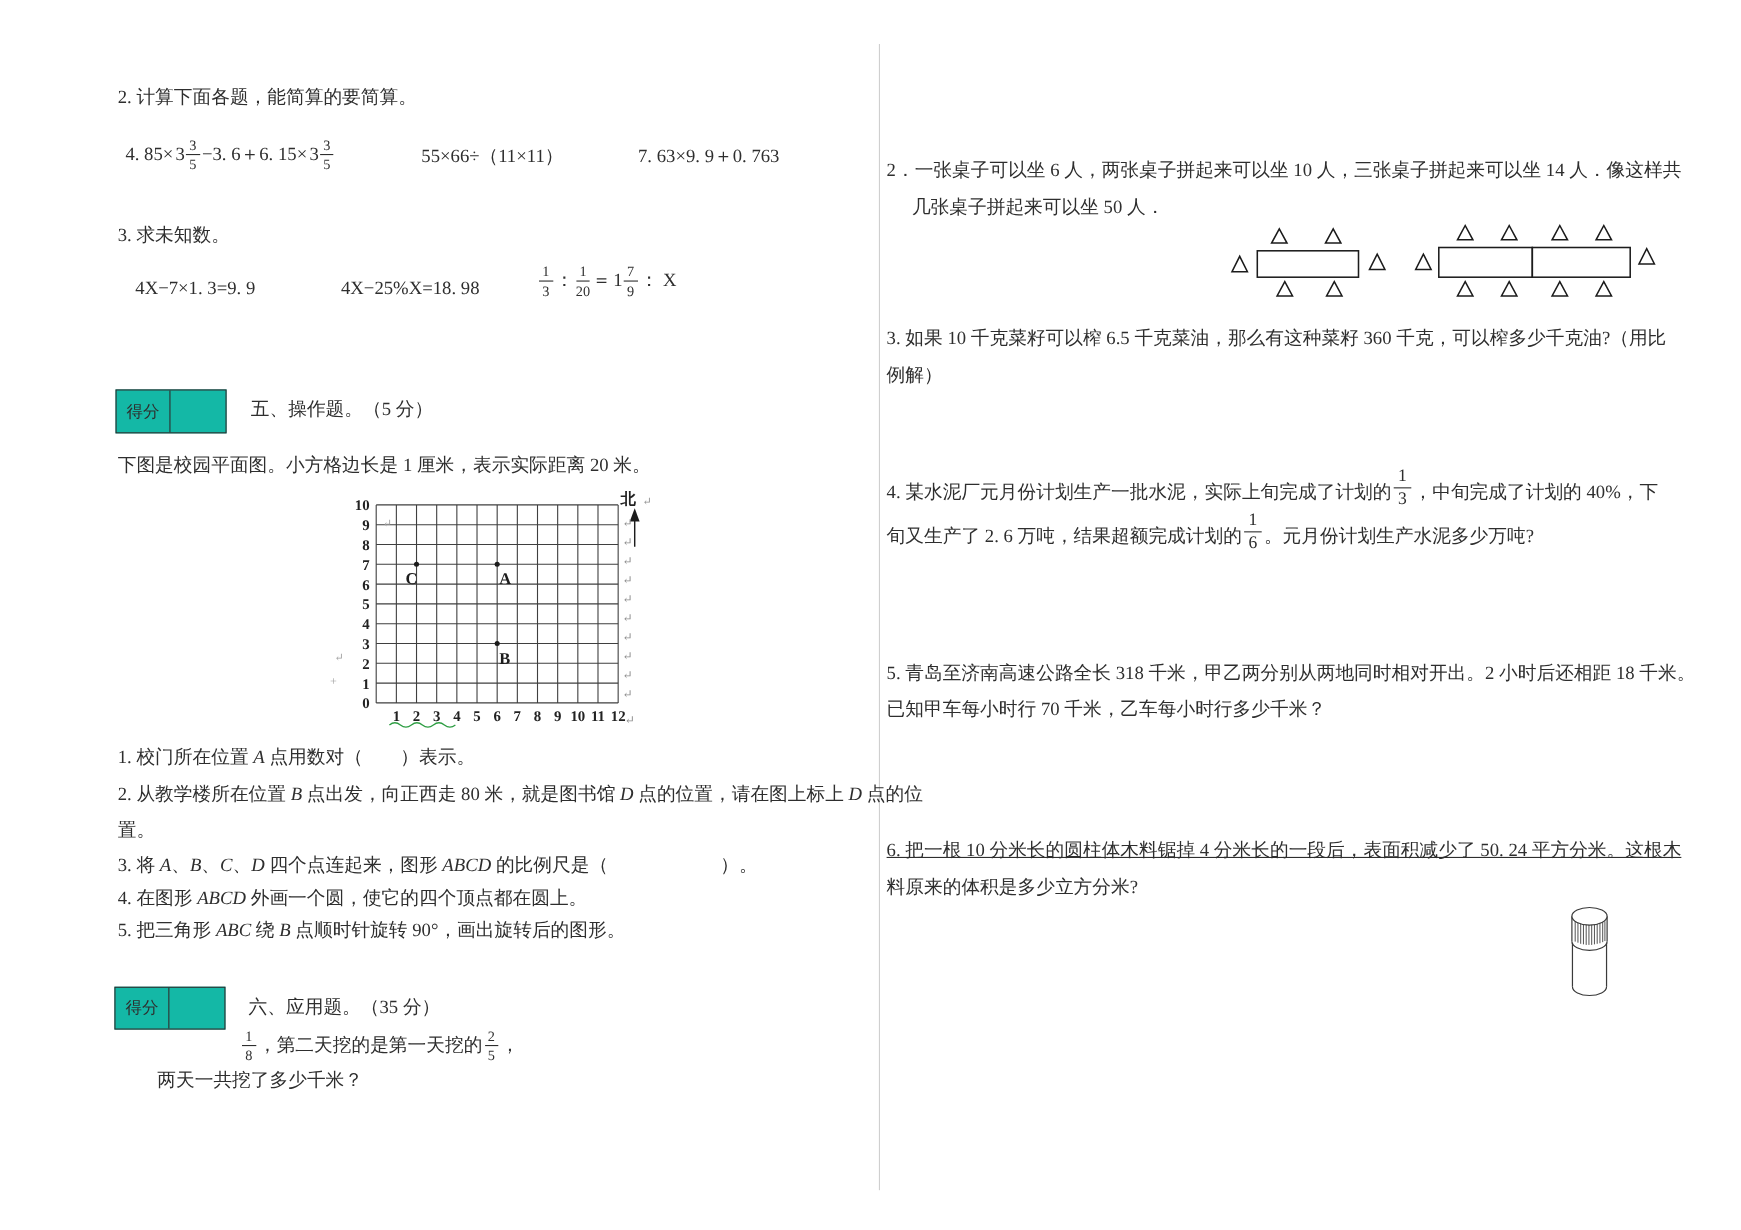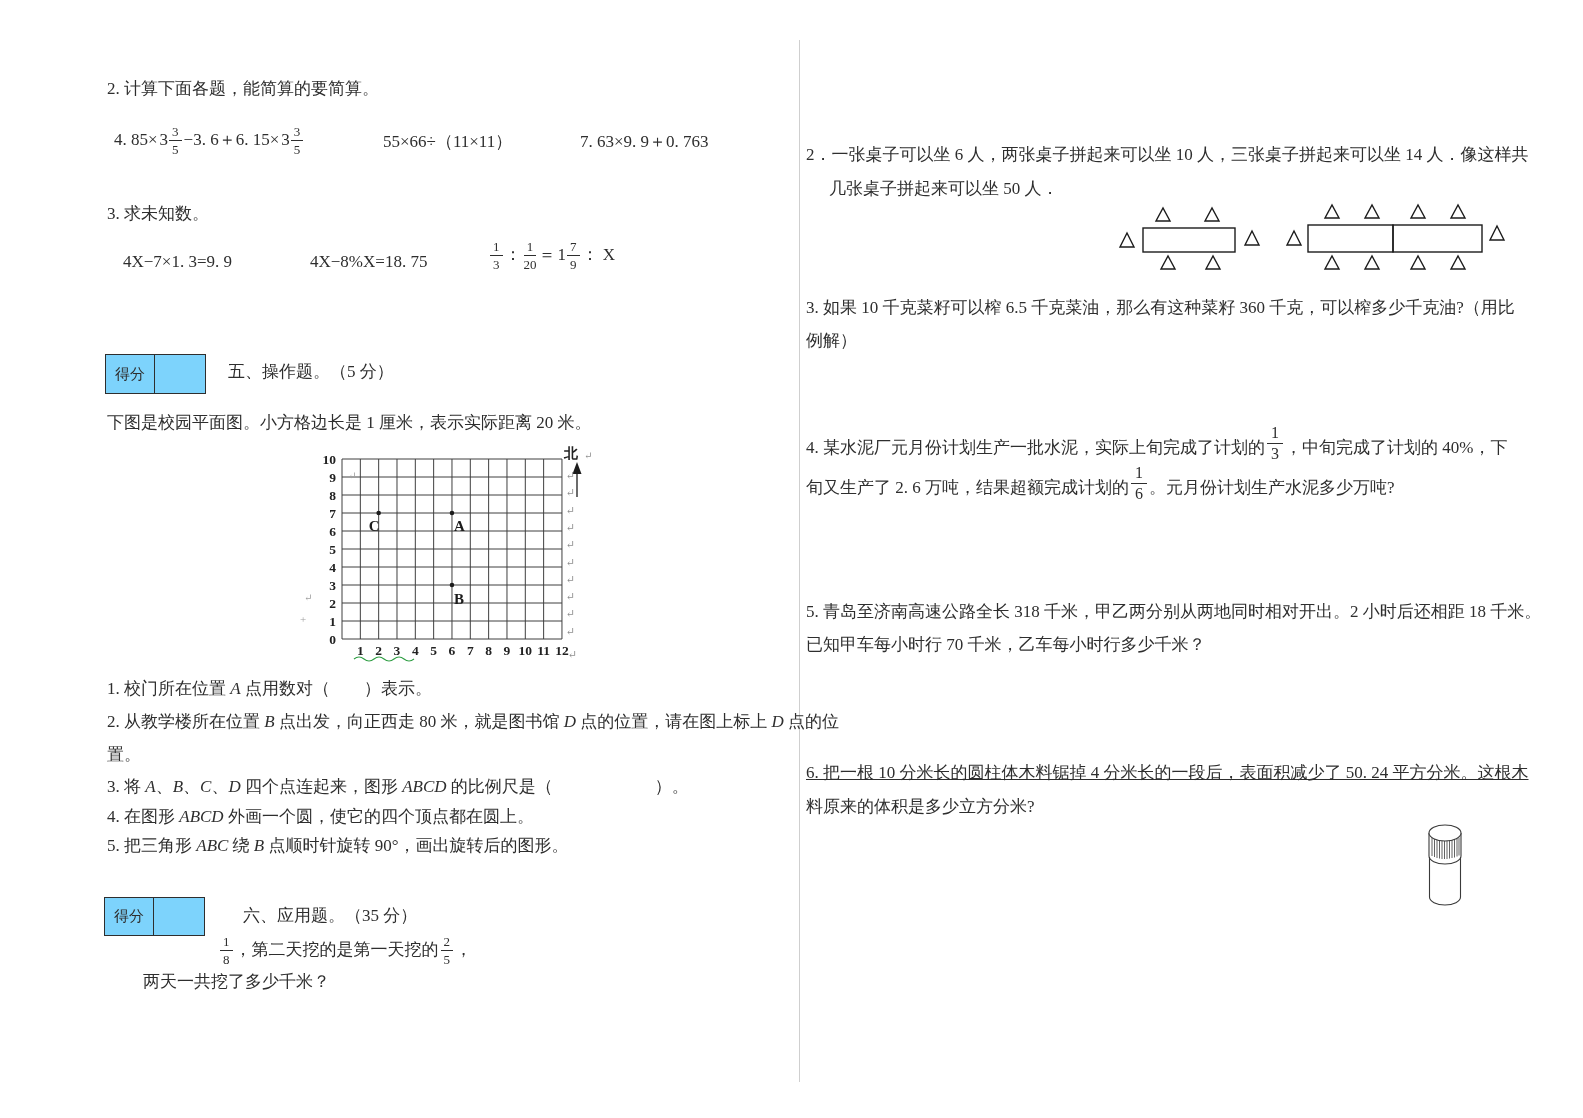--- a/index.html
+++ b/index.html
@@ -11,21 +11,21 @@
   .divider{position:absolute;width:1px;background:#cfcfcf;}
   
   .frac{display:inline-flex;align-items:center;margin:0 2px;vertical-align:middle;}
   .stack{display:inline-flex;flex-direction:column;align-items:center;line-height:1;}
   .num{padding:0 3px 2px;border-bottom:1px solid #2e2e2e;font-size:13px;}
   .den{padding-top:2px;font-size:13px;}
   .whole{margin-right:1px;}
   .frac-lg{transform:translateY(-5px);}
   .frac-lg .num,.frac-lg .den{font-size:16px;padding-left:4px;padding-right:4px;}
   
-  .scorebox{position:absolute;display:flex;border:1.6px solid #2e2e2e;background:#7dd3fc;}
+  .scorebox{position:absolute;display:flex;border:1.6px solid #2e2e2e;background:#14b8a6;}
   .scorebox .cell1{width:48px;display:flex;align-items:center;justify-content:center;
                    font-size:15px;border-right:1.4px solid #2e2e2e;}
   .scorebox .cell2{width:50px;}
   svg text{font-family:"Liberation Serif","DejaVu Serif",serif;}
 </style>
 </head>
 <body>
 
 <div id="page">
 
@@ -48,21 +48,21 @@
           <span class="num">3</span>
           <span class="den">5</span>
         </span>
       </span>
     </div>
   <div class="line" style="left:383px;top:131px;">55×66÷（11×11）</div>
   <div class="line" style="left:580px;top:131px;">7. 63×9. 9＋0. 763</div>
 
   <div class="line" style="left:107px;top:203px;">3. 求未知数。</div>
   <div class="line" style="left:123px;top:251px;">4X−7×1. 3=9. 9</div>
-  <div class="line" style="left:310px;top:251px;">4X−8%X=18. 75</div>
+  <div class="line" style="left:310px;top:251px;">4X−25%X=18. 98</div>
   <div class="line fline" style="left:488px;top:233px;height:44px;">
       <span class="frac">
         <span class="stack">
           <span class="num">1</span>
           <span class="den">3</span>
         </span>
       </span>
       <span> ： </span>
       <span class="frac">
         <span class="stack">
@@ -167,21 +167,21 @@
   <div class="line" style="left:107px;top:711px;"><span>2. 从教学楼所在位置 </span><span class="it">B</span><span> 点出发，向正西走 80 米，就是图书馆 </span><span class="it">D</span><span> 点的位置，请在图上标上 </span><span class="it">D</span><span> 点的位</span></div>
   <div class="line" style="left:107px;top:744px;"><span>置。</span></div>
   <div class="line" style="left:107px;top:776px;"><span>3. 将 </span><span class="it">A</span><span>、</span><span class="it">B</span><span>、</span><span class="it">C</span><span>、</span><span class="it">D</span><span> 四个点连起来，图形 </span><span class="it">ABCD</span><span> 的比例尺是（　　　　　　）。</span></div>
   <div class="line" style="left:107px;top:806px;"><span>4. 在图形 </span><span class="it">ABCD</span><span> 外画一个圆，使它的四个顶点都在圆上。</span></div>
   <div class="line" style="left:107px;top:835px;"><span>5. 把三角形 </span><span class="it">ABC</span><span> 绕 </span><span class="it">B</span><span> 点顺时针旋转 90°，画出旋转后的图形。</span></div>
 
   <div class="scorebox" style="left:104px;top:897px;height:37px;">
     <div class="cell1">得分</div>
     <div class="cell2"></div>
   </div>
-  <div class="line" style="left:243px;top:905px;">六、应用题。（35 分）</div>
+  <div class="line" style="left:226px;top:905px;">六、应用题。（35 分）</div>
   <div class="line fline" style="left:218px;top:929px;height:42px;">
       <span class="frac">
         <span class="stack">
           <span class="num">1</span>
           <span class="den">8</span>
         </span>
       </span>
       <span>，第二天挖的是第一天挖的</span>
       <span class="frac">
         <span class="stack">

